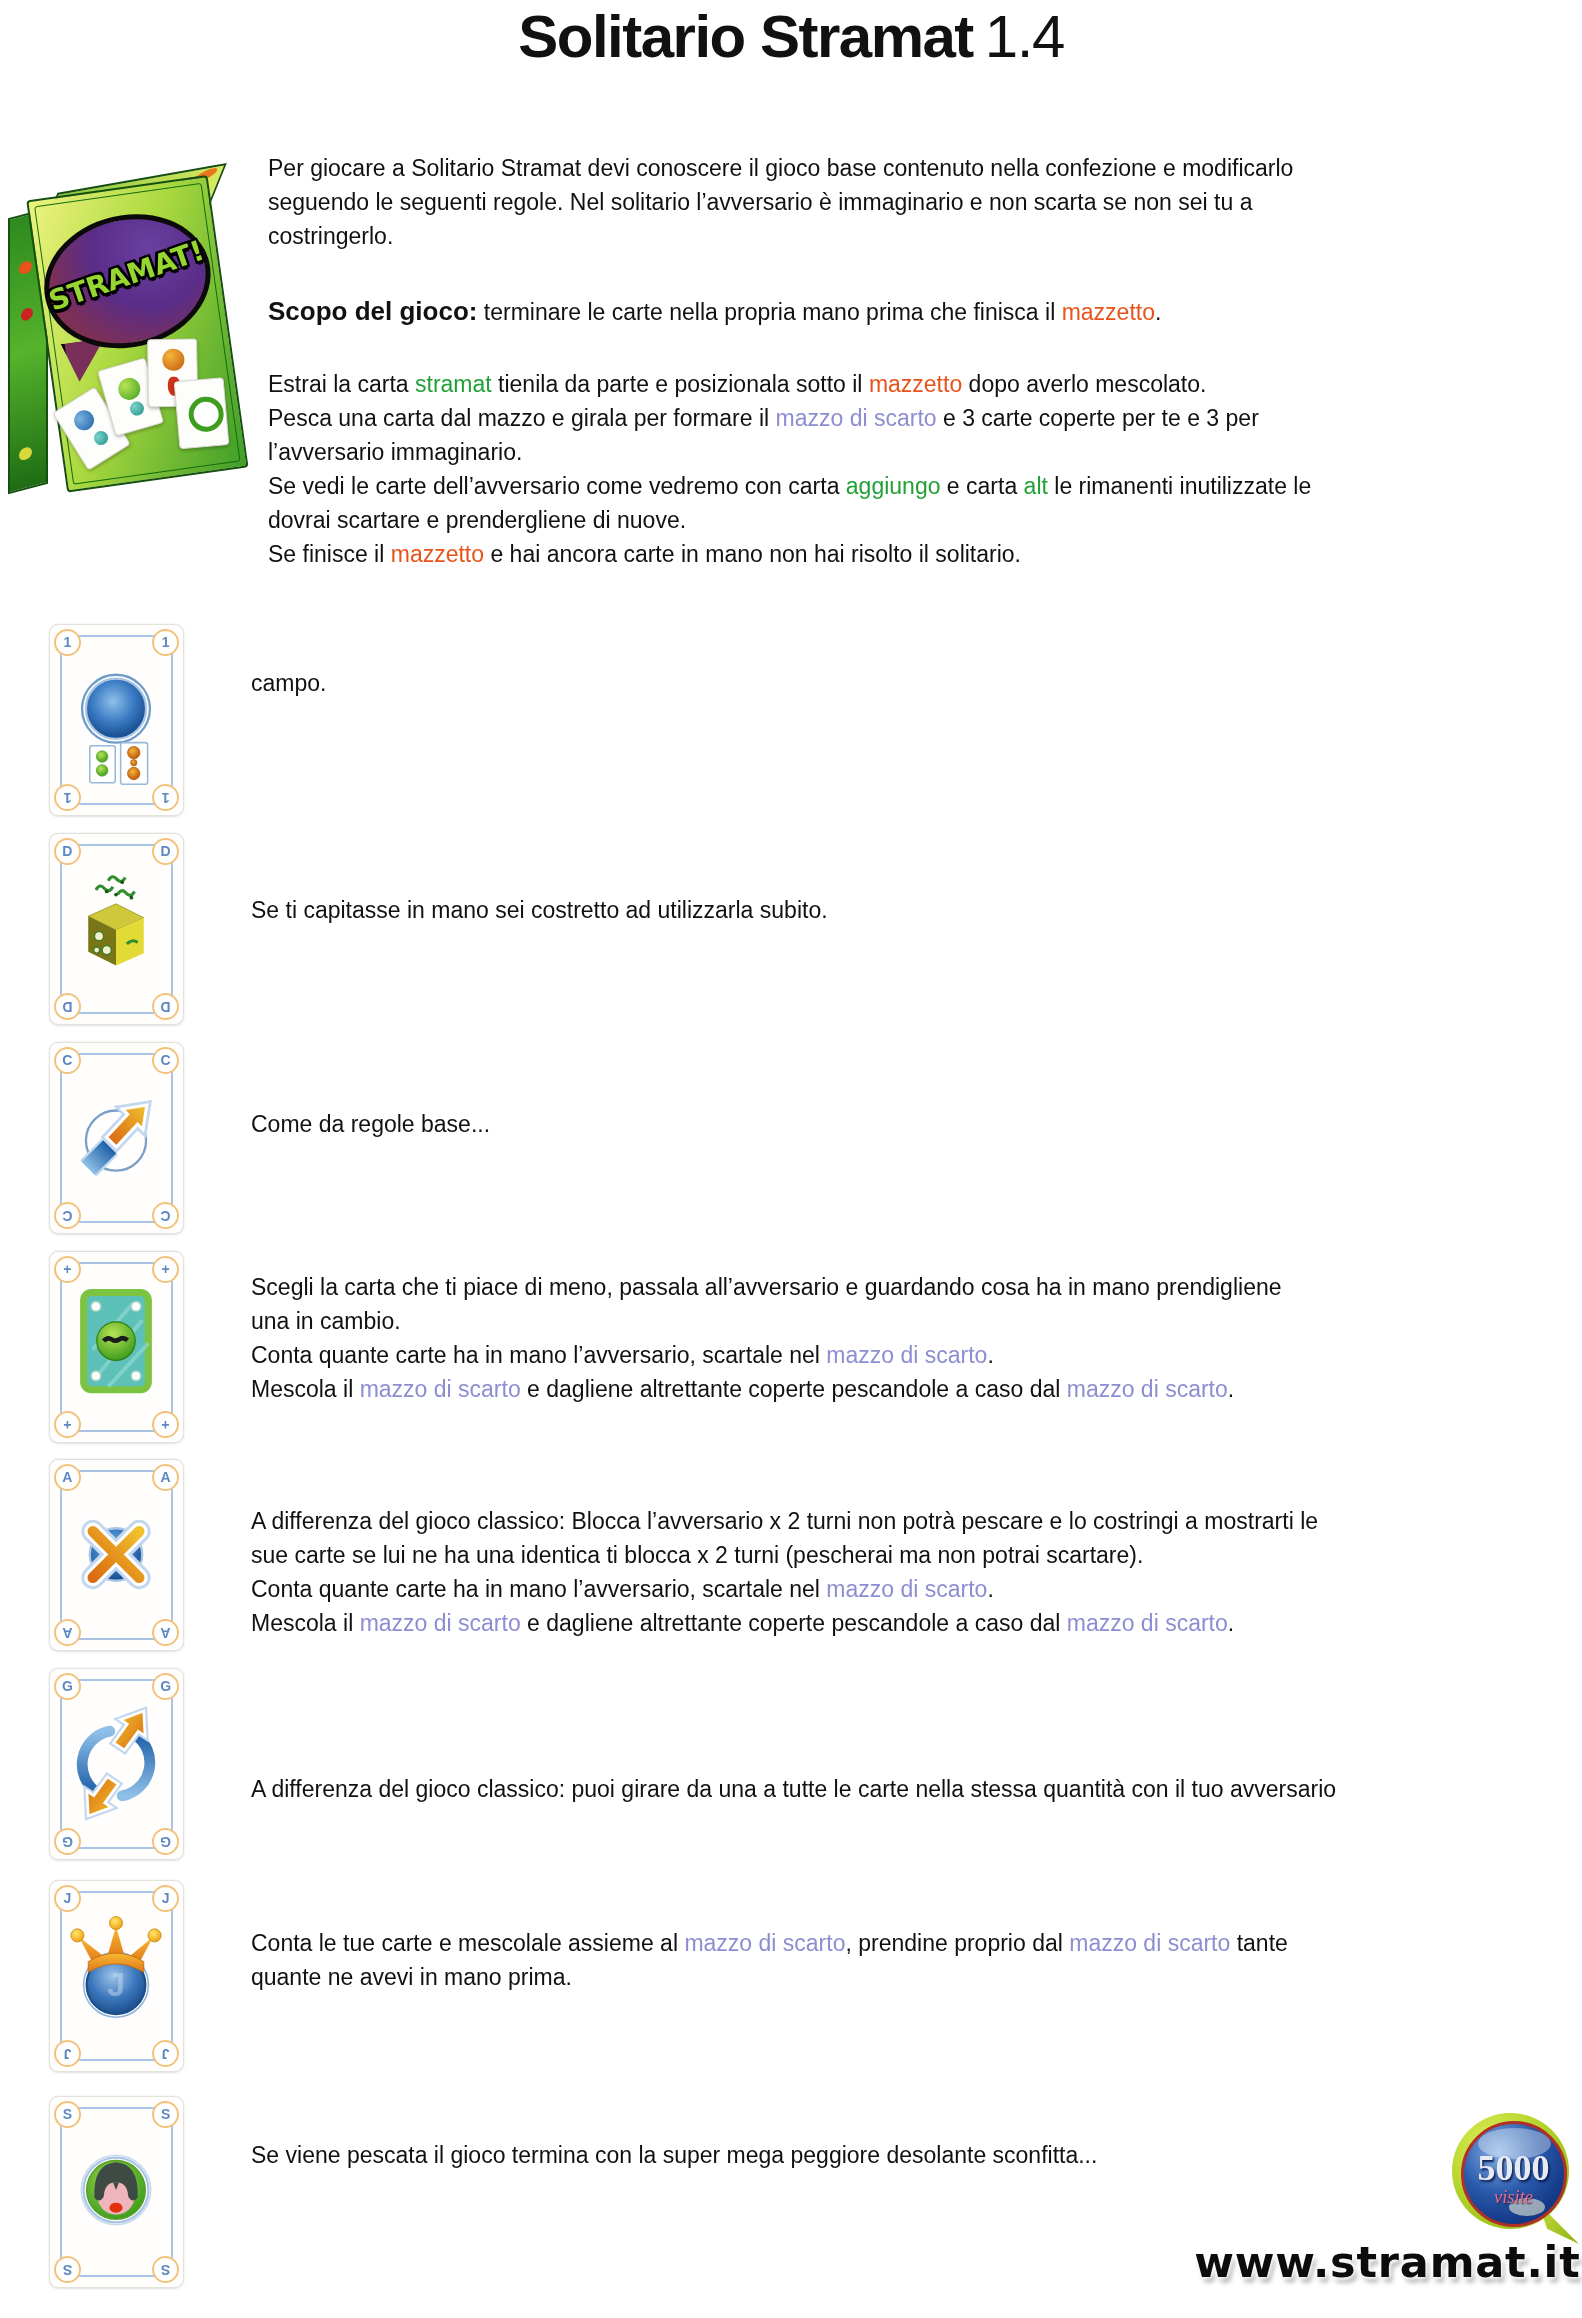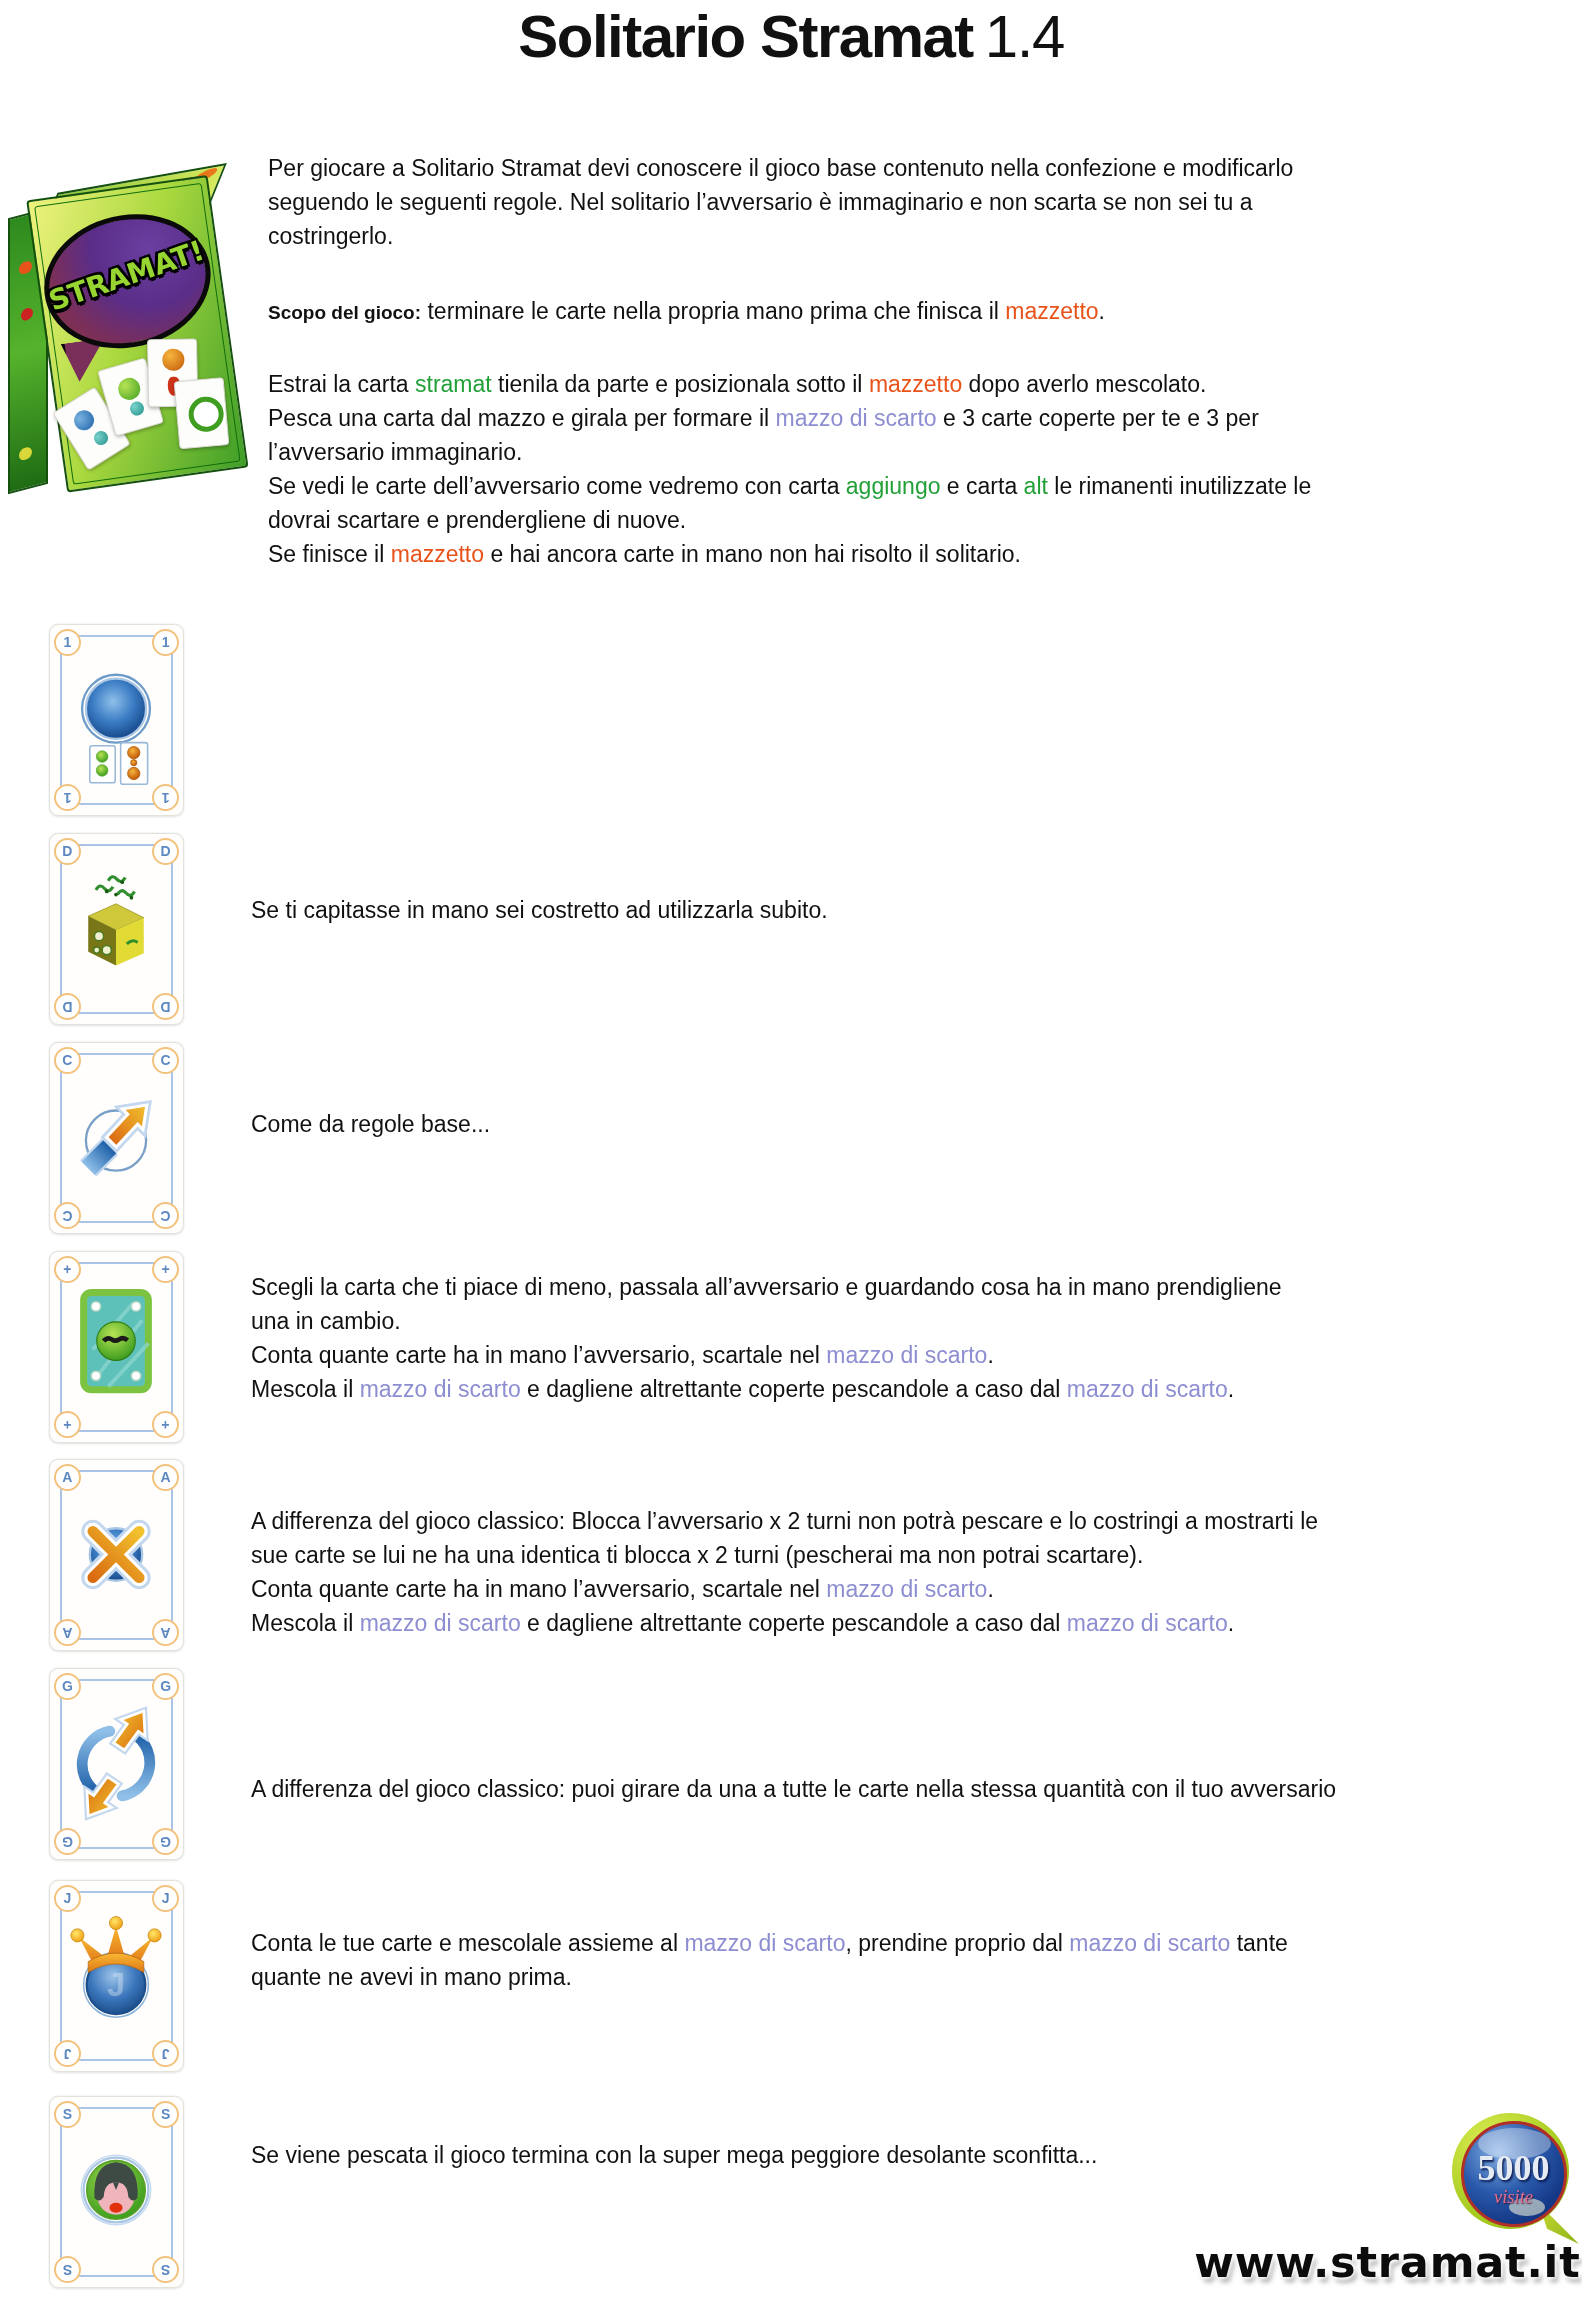--- a/index.html
+++ b/index.html
@@ -6,21 +6,21 @@
   .page{position:relative;width:1582px;height:2319px;background:#fff;overflow:hidden;
         font-family:"Liberation Sans",sans-serif;color:#111;}
   
   .page-title{position:absolute;top:1.5px;left:0;width:100%;text-align:center;
               font-size:60px;letter-spacing:-1.5px;white-space:nowrap;}
   .page-title .t-main{font-weight:bold;}
   .page-title .t-ver{font-weight:normal;margin-left:12px;}
   
   .textcol{position:absolute;left:251px;font-size:23px;line-height:34px;margin-left:17px;}
   .line{height:34px;white-space:nowrap;}
-  .seg-bold{font-weight:bold;font-size:19px;}
+  .seg-bold{font-weight:bold;font-size:26px;}
   .c-orange{color:#e8531a;}
   .c-green{color:#22a038;}
   .c-purple{color:#8d8dd2;}
   .blk2{margin-top:41px;}
   .blk3{margin-top:39px;}
   
   .box-art{position:absolute;left:6.2px;top:164px;width:233px;height:334px;}
   .box-top{position:absolute;left:40px;top:15.5px;width:168px;height:42px;
            background:linear-gradient(90deg,#8cc63c,#d7e95e);border:2.3px solid #15500f;
            transform:rotate(-10deg) skewX(-32deg);}
@@ -191,20 +191,21 @@
         <rect x="36" y="134" width="33" height="48" rx="3" fill="#fff" stroke="#9ab8d8" stroke-width="2"></rect>
         <circle cx="52" cy="148" r="7.5" fill="url(#c1g)" stroke="#5aa92c"></circle>
         <circle cx="52" cy="166" r="7.5" fill="url(#c1g)" stroke="#5aa92c"></circle>
         <rect x="76" y="130" width="35" height="54" rx="3" fill="#fff" stroke="#9ab8d8" stroke-width="2"></rect>
         <circle cx="93" cy="143" r="8" fill="url(#c1o)" stroke="#b05808"></circle>
         <circle cx="93" cy="156" r="4" fill="url(#c1o)" stroke="#b05808"></circle>
         <circle cx="93" cy="170" r="8" fill="url(#c1o)" stroke="#b05808"></circle>
       </svg>
     </div>
     <div class="rtext" style="top:42px">
+      <div class="line"><span>campo.</span></div>
     </div>
   </div>
 
   <div class="row" style="top:833px">
     <div class="gcard">
       <div class="frame"></div>
       <span class="cbadge cb-tl">D</span>
       <span class="cbadge cb-tr">D</span>
       <span class="cbadge cb-bl">D</span>
       <span class="cbadge cb-br">D</span>

